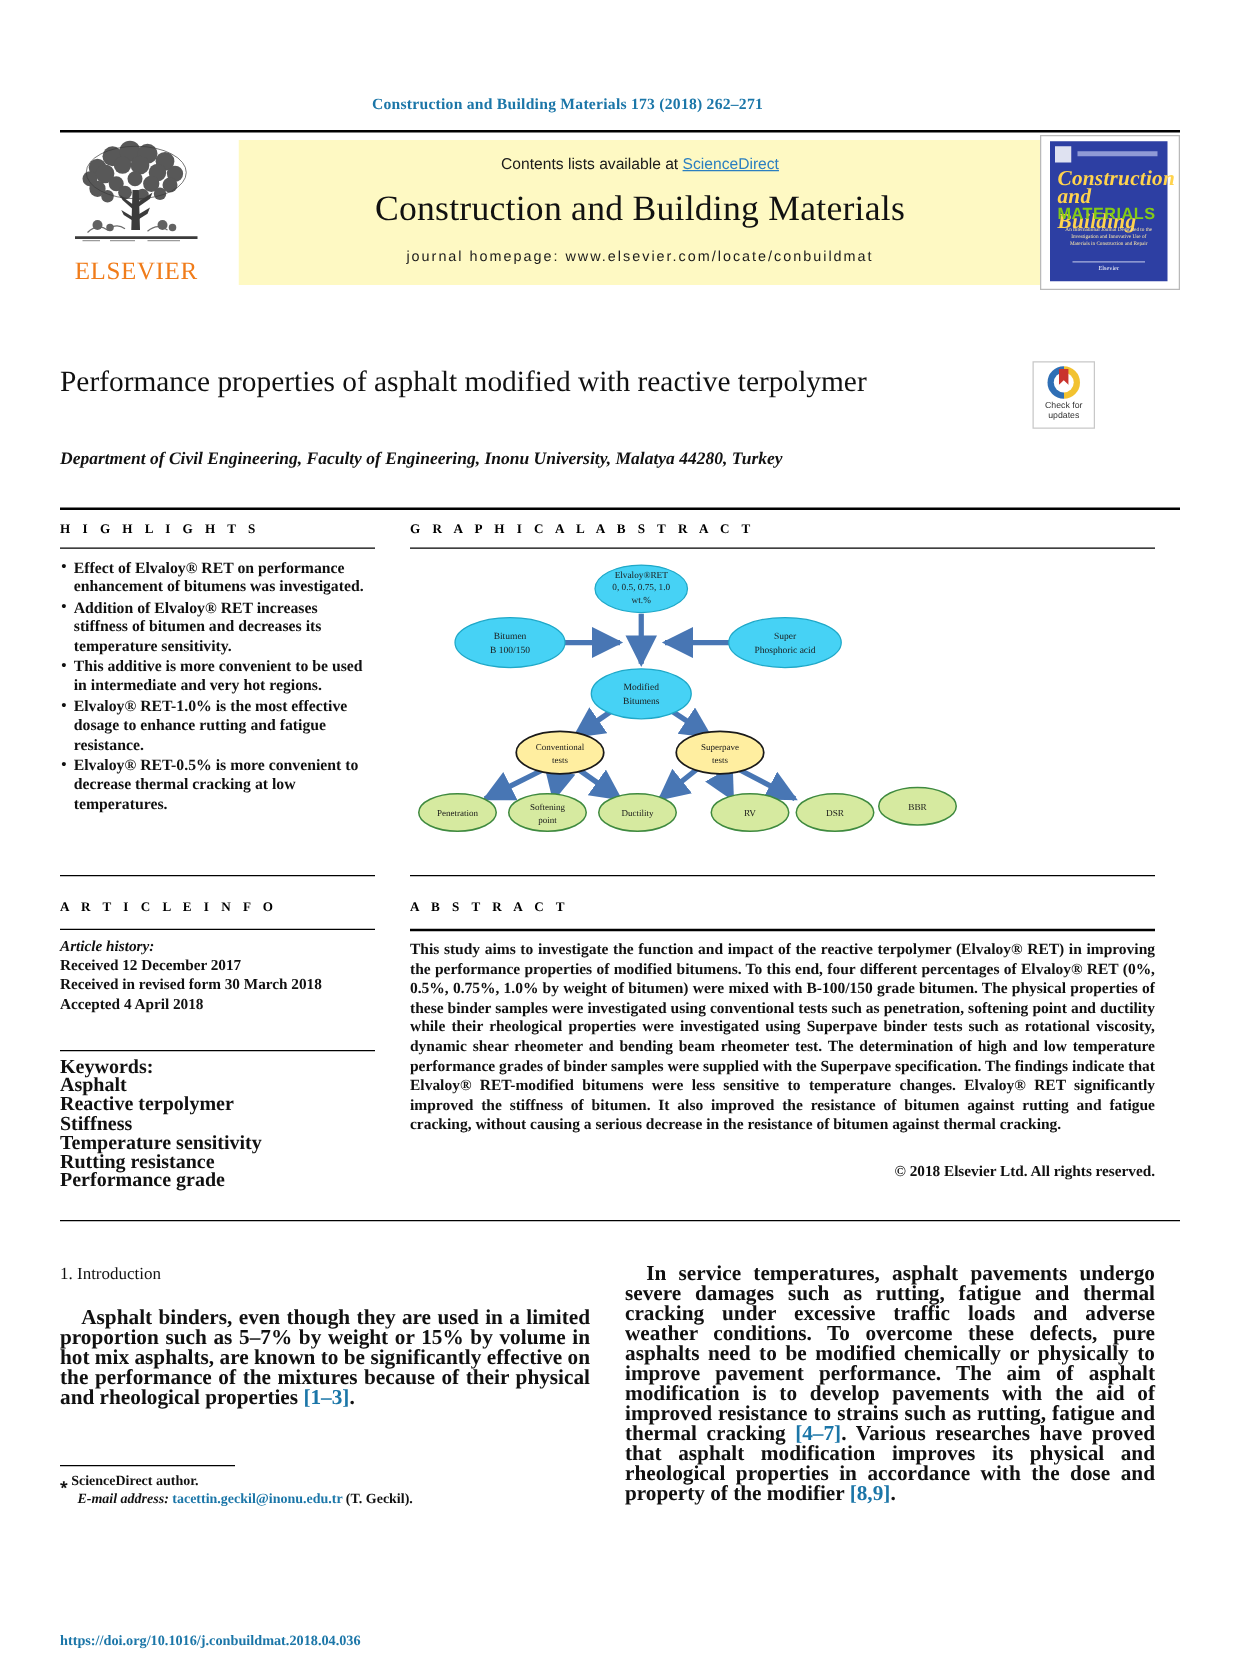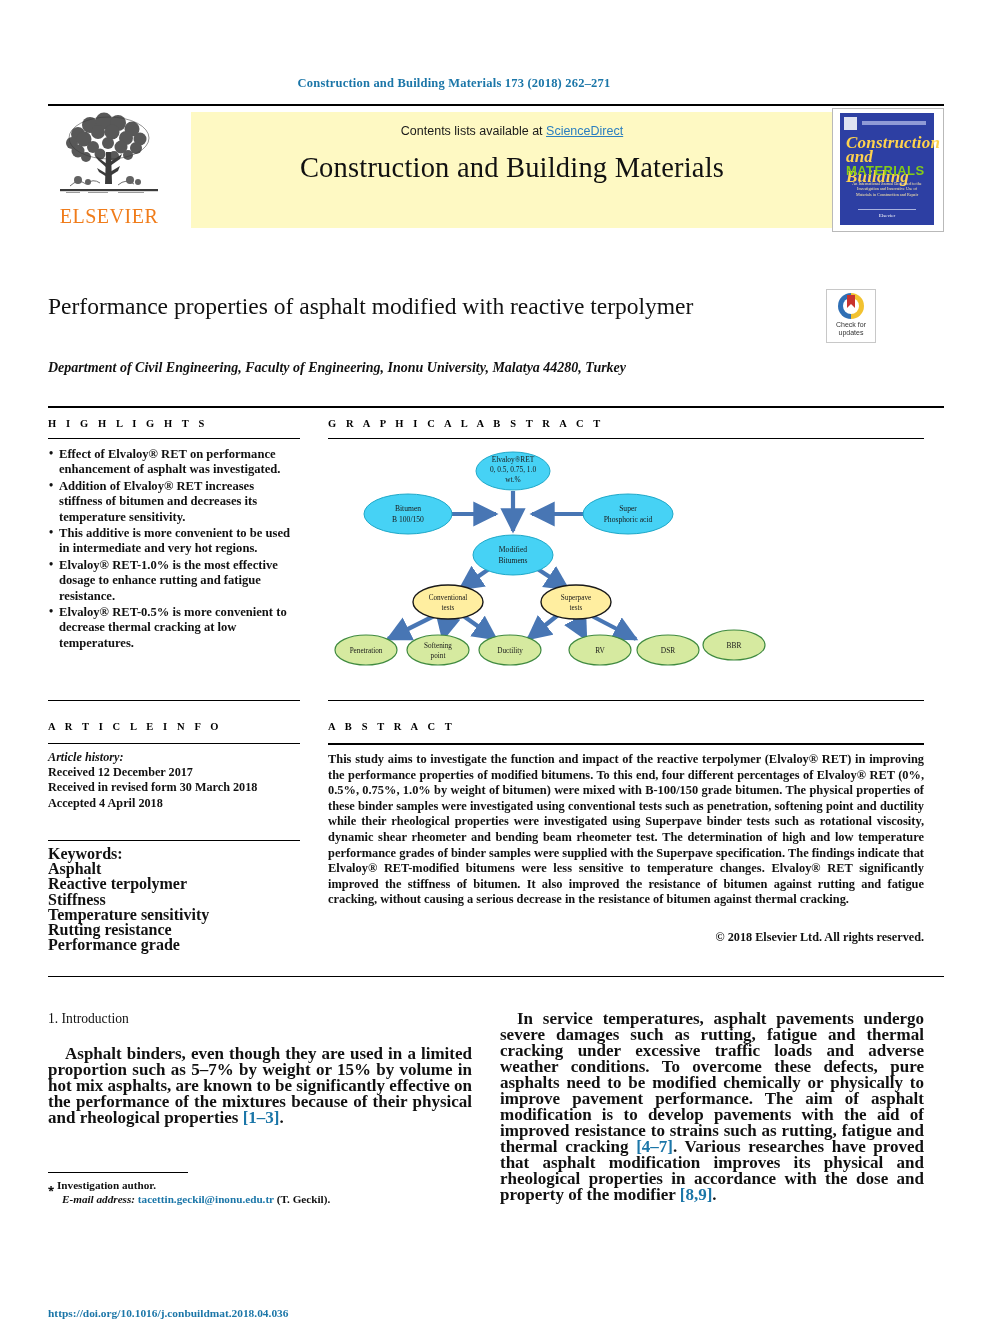--- a/index.html
+++ b/index.html
@@ -428,20 +428,21 @@
         </g>
       </svg>
       <div class="elsevier-word">ELSEVIER</div>
     </div>
 
     <div class="grey-panel">
       <div class="contents-line">
         <span>Contents lists available at </span><a class="sd-link" href="#">ScienceDirect</a>
       </div>
       <div class="journal-title">Construction and Building Materials</div>
+      <div class="homepage-line">journal homepage: www.elsevier.com/locate/conbuildmat</div>
     </div>
 
     <div class="cover-thumb">
       <div class="cover-inner">
         <div class="cover-mark"></div>
         <div class="cover-bar"></div>
         <div class="cover-l1">Construction</div>
         <div class="cover-l2">and Building</div>
         <div class="cover-l3">MATERIALS</div>
         <div class="cover-blurb">An International Journal Dedicated to the Investigation and Innovative Use of Materials in Construction and Repair</div>
@@ -463,21 +464,21 @@
 
   <div class="hr-thick" style="left:48px; top:406px; width:896px;"></div>
 
   <div class="sec-head" style="left:48px; top:418px;">H I G H L I G H T S</div>
   <div class="sec-head" style="left:328px; top:418px;">G R A P H I C A L   A B S T R A C T</div>
   <div class="hr-thin" style="left:48px; top:438px; width:252px;"></div>
   <div class="hr-thin" style="left:328px; top:438px; width:596px;"></div>
 
   <div class="highlights">
     <ul>
-      <li><span>Effect of Elvaloy® RET on performance enhancement of asphalt was investigated.</span></li>
+      <li><span>Effect of Elvaloy® RET on performance enhancement of bitumens was investigated.</span></li>
       <li><span>Addition of Elvaloy® RET increases stiffness of bitumen and decreases its temperature sensitivity.</span></li>
       <li><span>This additive is more convenient to be used in intermediate and very hot regions.</span></li>
       <li><span>Elvaloy® RET-1.0% is the most effective dosage to enhance rutting and fatigue resistance.</span></li>
       <li><span>Elvaloy® RET-0.5% is more convenient to decrease thermal cracking at low temperatures.</span></li>
     </ul>
   </div>
 
   <div class="ga-box">
     <svg width="596" height="222" viewBox="0 0 596 222">
       <defs>
@@ -604,21 +605,21 @@
   </div>
 
   <div class="col" style="left:500px; top:1011px;">
     <p><span>In service temperatures, asphalt pavements undergo severe damages such as rutting, fatigue and thermal cracking under excessive traffic loads and adverse weather conditions. To overcome these defects, pure asphalts need to be modified chemically or physically to improve pavement performance. The aim of asphalt modification is to develop pavements with the aid of improved resistance to strains such as rutting, fatigue and thermal cracking </span><span class="ref">[4–7]</span><span>. Various researches have proved that asphalt modification improves its physical and rheological properties in accordance with the dose and property of the modifier </span><span class="ref">[8,9]</span><span>.</span></p>
   </div>
 
   <div class="foot-rule"></div>
   <div class="footnote">
     <div>
       <span>⁎</span>
-      <span>Investigation author.</span>
+      <span>ScienceDirect author.</span>
     </div>
     <div style="padding-left:14px;">
       <span class="ital">E-mail address:</span>
       <span class="link">tacettin.geckil@inonu.edu.tr</span>
       <span>(T. Geckil).</span>
     </div>
   </div>
 
   <div class="doi">
     <div class="url">https://doi.org/10.1016/j.conbuildmat.2018.04.036</div>

